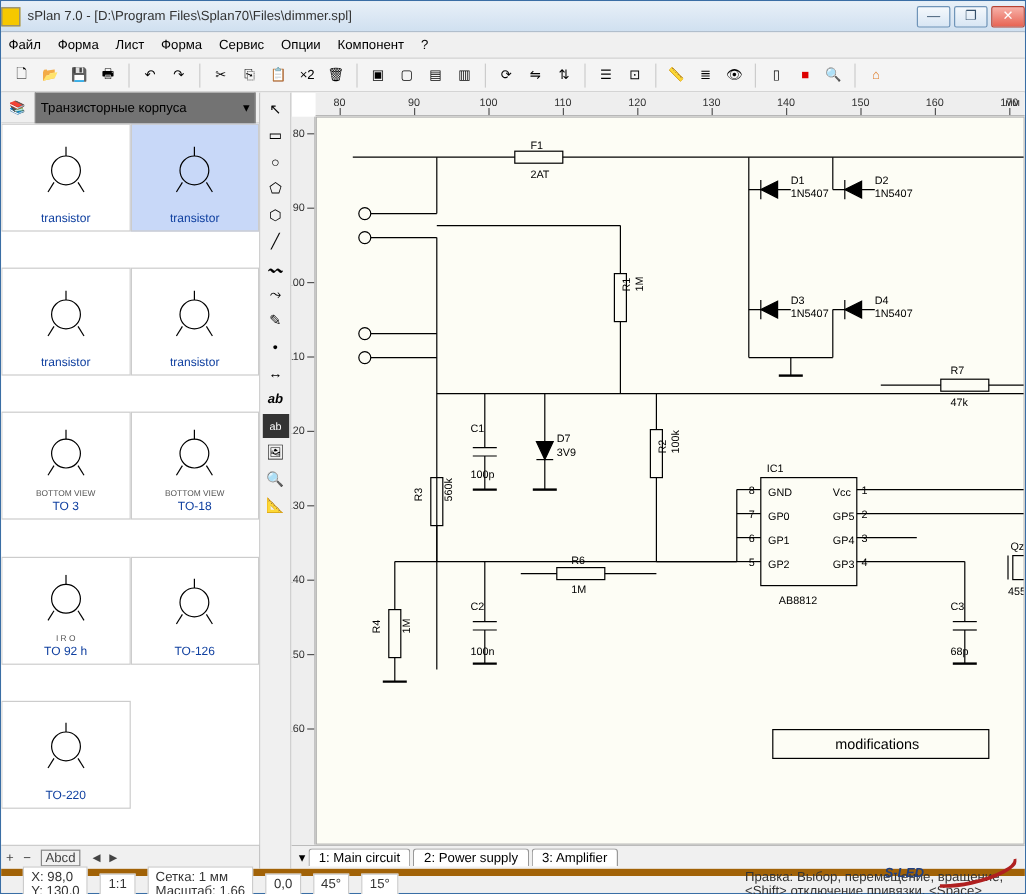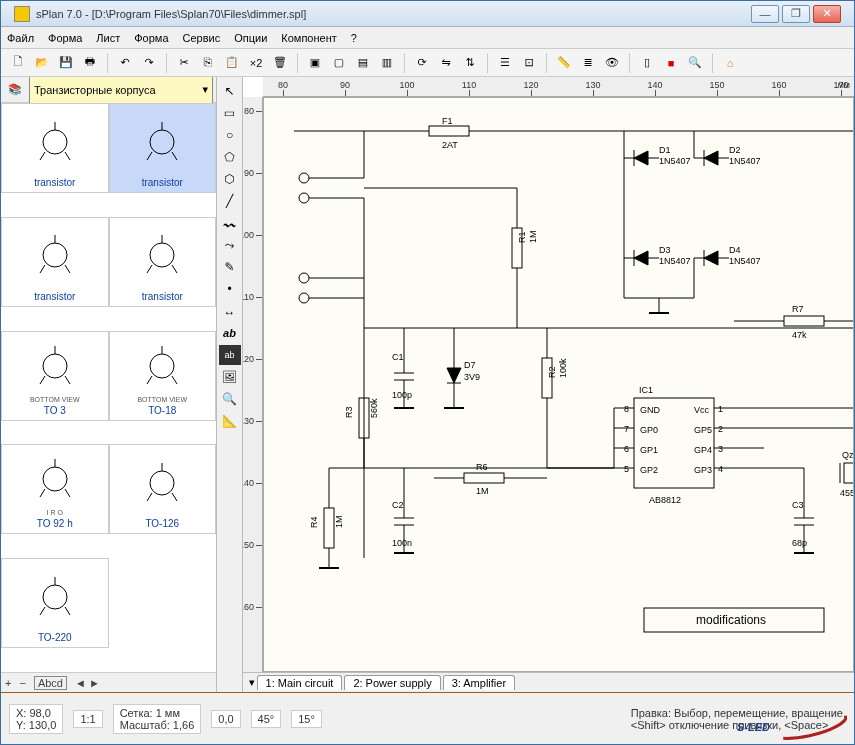--- a/index.html
+++ b/index.html
@@ -1,32 +1,32 @@
 <!DOCTYPE html>
 <html><head>
 <meta charset="utf-8">
 <style>
 * { box-sizing: border-box; margin: 0; padding: 0; font-family: Tahoma, sans-serif; font-size: 11px; }
 body { background: #fff; width: 855px; height: 745px; overflow: hidden; }
 .window { border: 1px solid #3a6ea5; width: 855px; height: 745px; display: flex; flex-direction: column; }
-.titlebar { background: linear-gradient(#e8f0f8,#d0e0f0); height: 26px; display: flex; align-items: center; padding: 0 13px; border-bottom: 1px solid #a0b0c0; }
+.titlebar { background: linear-gradient(#e8f0f8,#d0e0f0); height: 26px; display: flex; align-items: center; padding: 0 0; border-bottom: 1px solid #a0b0c0; }
 .titlebar .icon { width: 16px; height: 16px; background: #f6c800; border: 1px solid #888; margin-right: 6px; }
 .titlebar .title { flex: 1; color: #333; }
 .win-btns { display: flex; gap: 3px; }
 .win-btn { width: 28px; height: 18px; background: linear-gradient(#f4f8fc,#d8e6f4); border: 1px solid #6f94b8; border-radius: 2px; display: flex; align-items: center; justify-content: center; font-size: 11px; color: #35506b; }
 .win-btn.close { background: linear-gradient(#f7b1a8,#e76454); border-color: #b84030; color: #fff; }
 .menubar { background: #f0f0f0; height: 22px; display: flex; align-items: center; padding: 0 6px; gap: 14px; border-bottom: 1px solid #ccc; }
 .menubar span { color: #000; cursor: default; }
 .toolbar { background: #f4f4f4; height: 28px; display: flex; align-items: center; padding: 0 6px; gap: 2px; border-bottom: 1px solid #ccc; }
 .tbtn { width: 22px; height: 22px; display: flex; align-items: center; justify-content: center; border: 1px solid transparent; cursor: pointer; }
 .tsep { width: 1px; height: 20px; background: #ccc; margin: 0 4px; }
 .content { flex: 1; display: flex; overflow: hidden; }
 .leftpanel { width: 216px; background: #f0f0f0; border-right: 1px solid #bbb; display: flex; flex-direction: column; }
 .lib-selector { height: 26px; display: flex; align-items: center; padding: 3px; gap: 3px; border-bottom: 1px solid #ccc; }
-.lib-combo { flex: 1; height: 20px; border: 1px solid #888; background: #fef9c3; padding: 16px 4px; display: flex; align-items: center; justify-content: space-between; }
+.lib-combo { flex: 1; height: 20px; border: 1px solid #888; background: #737373; padding: 16px 4px; display: flex; align-items: center; justify-content: space-between; }
 .lib-grid { flex: 1; overflow: auto; background: #fff; display: grid; grid-template-columns: 1fr 1fr; }
 .lib-cell { border: 1px solid #ccc; height: 90px; display: flex; flex-direction: column; align-items: center; justify-content: center; padding: 4px; background: #fff; cursor: pointer; }
 .lib-cell.selected { background: #c8d8f8; }
 .lib-cell .sym { flex: 1; display: flex; align-items: center; justify-content: center; width: 100%; }
 .lib-cell .lbl { color: #1040a0; font-size: 10px; margin-top: 2px; }
 .lib-footer { height: 20px; border-top: 1px solid #ccc; display: flex; align-items: center; padding: 0 4px; gap: 8px; color: #444; }
 .toolstrip { width: 26px; background: #f0f0f0; border-right: 1px solid #bbb; display: flex; flex-direction: column; align-items: center; padding-top: 4px; gap: 2px; }
 .toolbtn { width: 22px; height: 20px; display: flex; align-items: center; justify-content: center; cursor: pointer; border: 1px solid transparent; font-size: 12px; }
 .canvas-wrap { flex: 1; display: flex; flex-direction: column; background: #fff; }
 .canvas-ruler-h { height: 20px; background: #eee; border-bottom: 1px solid #aaa; display: flex; align-items: flex-end; position: relative; overflow: hidden; margin-left: 20px;}
@@ -36,21 +36,21 @@
 .ruler-tick-h { position: absolute; bottom: 0; width: 1px; height: 6px; background: #555; }
 .ruler-lbl-h { position: absolute; bottom: 6px; font-size: 9px; color: #333; transform: translateX(-50%);}
 .ruler-tick-v { position: absolute; right: 0; height: 1px; width: 6px; background: #555; }
 .ruler-lbl-v { position: absolute; right: 8px; font-size: 9px; color: #333; transform: translateY(-50%);}
 .schem { position: absolute; top: 0; left: 0; }
 .schem line,.schem rect,.schem polyline,.schem circle,.schem polygon { stroke: #000; fill: none; stroke-width: 1; }
 .schem .fill { fill: #000; }
 .schem text { font-size: 9px; fill: #000; }
 .tabbar { height: 20px; background: #f0f0f0; border-top: 1px solid #bbb; display: flex; align-items: center; padding: 0 6px; gap: 2px; font-size: 10px; }
 .tab { padding: 1px 8px; border: 1px solid #999; border-bottom: none; background: #fff; border-radius: 3px 3px 0 0; }
-.statusbar { height: 52px; background: #f0f0f0; border-top: 1px solid #a16207; display: flex; align-items: center; padding: 0 8px; gap: 10px; font-size: 10px; color: #333; }
+.statusbar { height: 20px; background: #f0f0f0; border-top: 6px solid #a16207; display: flex; align-items: center; padding: 0 18px; gap: 10px; font-size: 10px; color: #333; }
 .status-sec { border: 1px solid #ccc; padding: 2px 6px; background: #fff; }
 .logo { position: absolute; right: 8px; bottom: 4px; width: 140px; height: 34px; }
 </style>
 </head>
 <body>
 
 <div class="window">
 
   <div class="titlebar">
     <div class="icon"></div>

